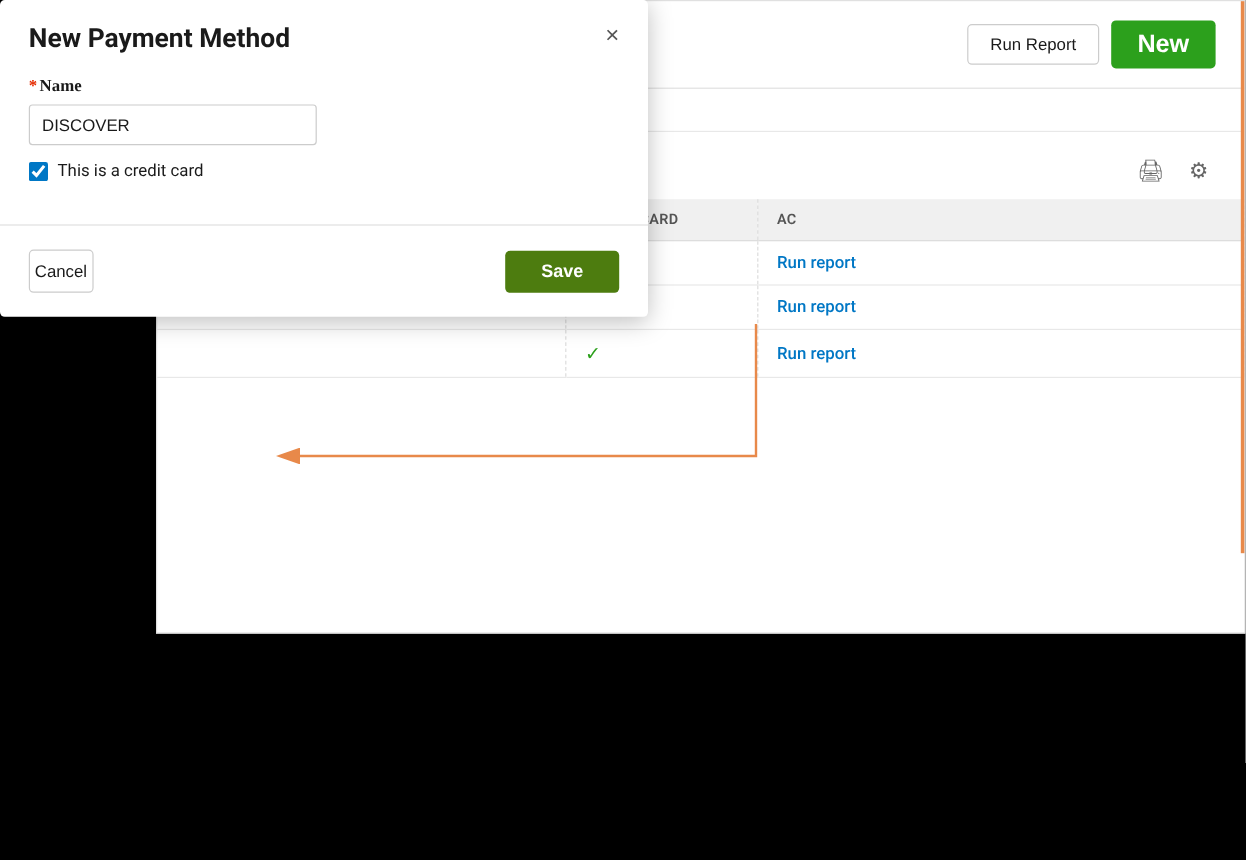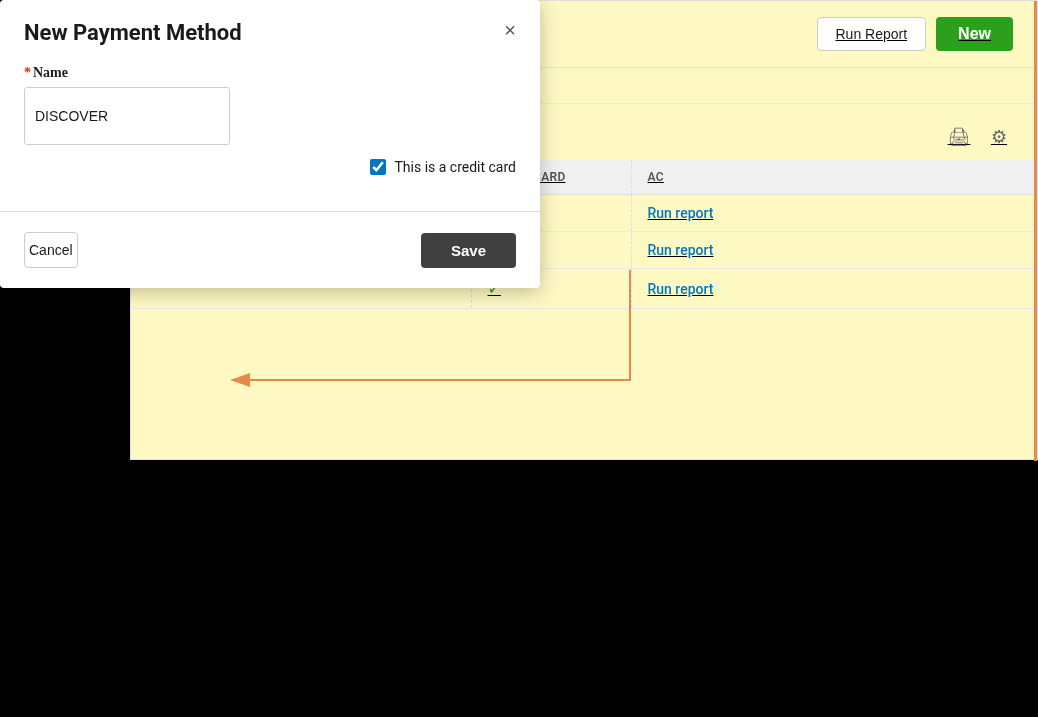--- a/index.html
+++ b/index.html
@@ -11,24 +11,23 @@
       overflow: hidden;
       position: relative;
     }
 
     
     .page-area {
       position: absolute;
       top: 0;
       left: 130px;
       right: 0;
-      height: 460px;
-      background: #fef9c3;
+      height: 528px;
+      background: #ffffff;
       border: 1px solid #e0e0e0;
-      text-decoration: underline;
     }
 
     
     .page-header {
       display: flex;
       align-items: center;
       justify-content: space-between;
       padding: 16px 24px;
       border-bottom: 1px solid #e0e0e0;
     }
@@ -54,21 +53,21 @@
       font-weight: 500;
       color: #1a1a1a;
       cursor: pointer;
     }
 
     .btn-new {
       padding: 8px 22px;
       border: none;
       background: #2ca01c;
       border-radius: 4px;
-      font-size: 16px;
+      font-size: 21px;
       font-weight: 600;
       color: #fff;
       cursor: pointer;
     }
 
     
     .breadcrumb-area {
       padding: 8px 24px;
       border-bottom: 1px solid #e8e8e8;
     }
@@ -219,35 +218,34 @@
       margin-bottom: 6px;
       font-family: Liberation Serif, serif;
     }
 
     .required-star {
       color: #e52b00;
       margin-right: 2px;
     }
 
     .field-input {
-      width: 206px;
-      padding: 20px 10px;
+      width: 240px;
+      padding: 8px 10px;
       border: 1px solid #ccc;
       border-radius: 3px;
       font-size: 14px;
       color: #1a1a1a;
       margin-bottom: 14px;
     }
 
     .checkbox-row {
       display: flex;
       align-items: center;
       gap: 8px;
       margin-bottom: 20px;
-      justify-content: flex-end;
     }
 
     .checkbox-input {
       width: 16px;
       height: 16px;
       accent-color: #0077c5;
       cursor: pointer;
     }
 
     .checkbox-label {
@@ -275,21 +273,21 @@
       border-radius: 4px;
       font-size: 14px;
       font-weight: 500;
       color: #1a1a1a;
       cursor: pointer;
     }
 
     .btn-save {
       padding: 9px 30px;
       border: none;
-      background: #404040;
+      background: #4d7c0f;
       border-radius: 4px;
       font-size: 15px;
       font-weight: 600;
       color: #fff;
       cursor: pointer;
     }
 
     
     .svg-arrow {
       position: absolute;

